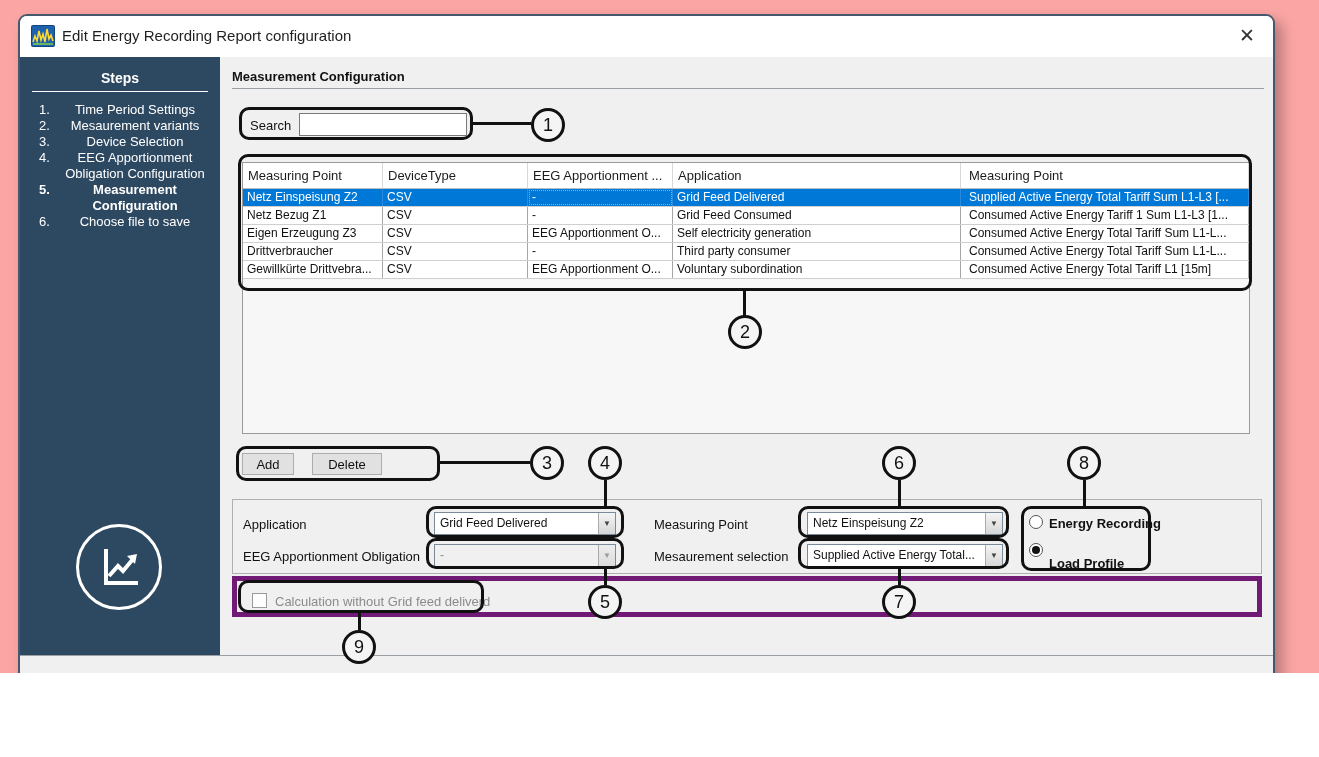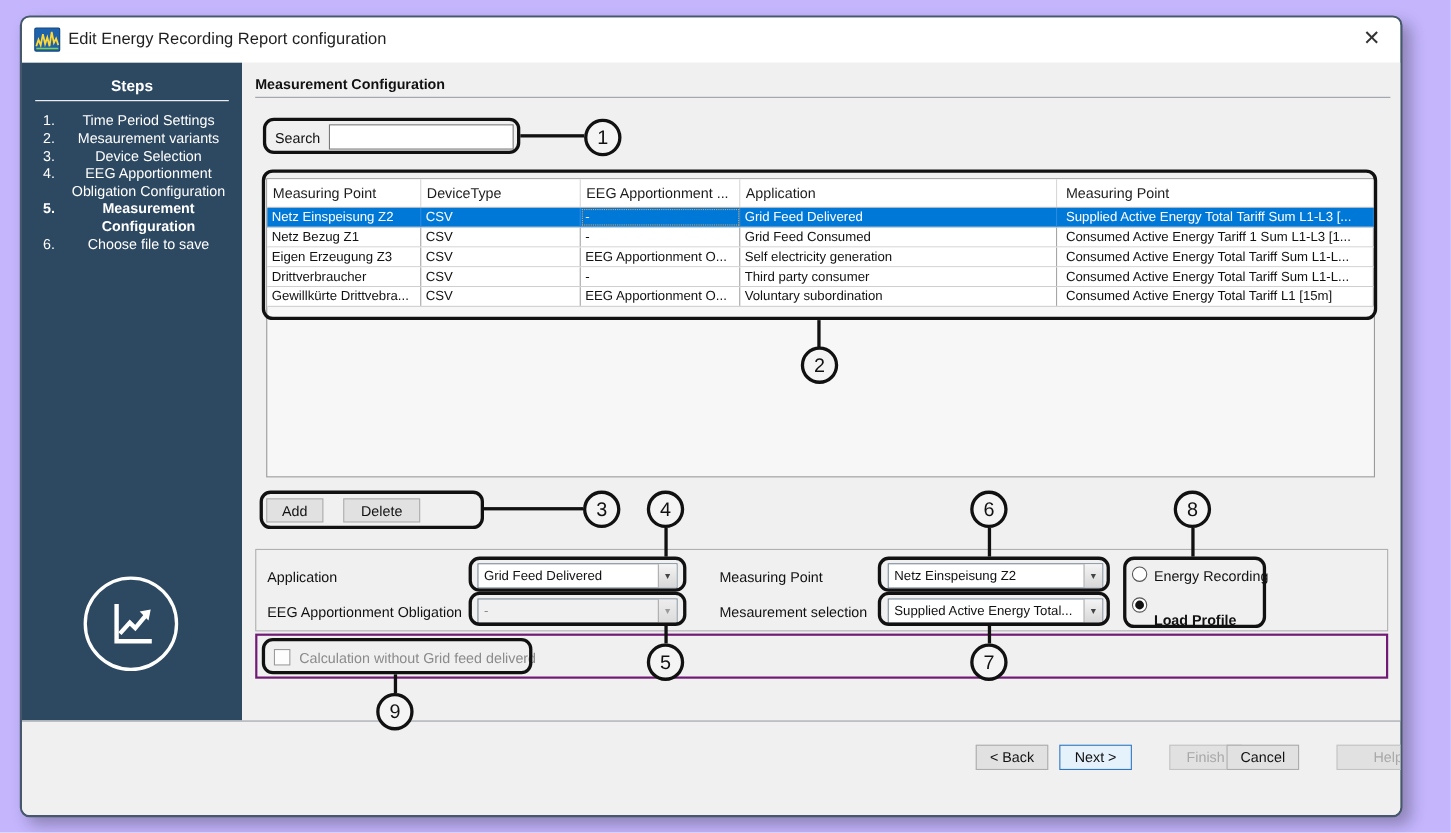--- a/index.html
+++ b/index.html
@@ -1,17 +1,17 @@
 <!DOCTYPE html>
 <html><head>
 <meta charset="utf-8">
 <style>
   * { margin:0; padding:0; box-sizing:border-box; }
   body { background:#ffffff; font-family:"Liberation Sans", sans-serif; }
-  .stage { position:relative; width:1319px; height:757px; background:#c4b5fd; overflow:hidden; }
+  .stage { position:relative; width:1319px; height:673px; background:#fca5a5; overflow:hidden; }
 
   .window { position:absolute; left:18px; top:14px; width:1257px; height:729px;
     background:#f0f0f0; border:2px solid #46596c; border-radius:9px;
     box-shadow:7px 7px 14px rgba(0,0,0,.28); overflow:hidden; }
 
   
   .titlebar { position:absolute; left:0; top:0; right:0; height:41px; background:#fff; }
   .app-icon { position:absolute; left:11px; top:8px; width:24px; height:24px; }
   .win-title { position:absolute; left:42px; top:11px; font-size:15px; color:#1f1f1f; white-space:nowrap; }
   .close-x { position:absolute; right:18px; top:9px; font-size:19px; color:#333; cursor:pointer; line-height:22px; }
@@ -70,21 +70,21 @@
   .dd.disabled .dd-text { color:#8a8a8a; }
   .dd.disabled .dd-btn { color:#9a9a9a; background:linear-gradient(#ededed,#dcdcdc); }
 
   .radio { position:absolute; width:14px; height:14px; border:1px solid #555; border-radius:50%; background:#fff; }
   .radio .dot { display:none; }
   .radio.checked .dot { display:block; width:8px; height:8px; background:#111; border-radius:50%; margin:2px; }
   .radio-label { position:absolute; font-size:13px; color:#111; white-space:nowrap; }
 
   
   .check-panel { position:absolute; left:12px; top:519px; width:1030px; height:41px;
-    border:2px solid #701a75; background:#f0f0f0; }
+    border:5px solid #701a75; background:#f0f0f0; }
   .checkbox { position:absolute; left:15px; top:12px; width:15px; height:15px; background:#fdfdfd; border:1px solid #9a9a9a; }
   .check-label { position:absolute; left:38px; top:13px; font-size:13px; color:#8b8b8b; white-space:nowrap; }
 
   
   .footer { position:absolute; left:0; top:639px; right:0; height:90px; background:#f0f0f0;
     border-top:1px solid #9aa0a6; }
   .fbtn { position:absolute; top:21px; width:66px; height:23px; }
   .fbtn.b0 { left:867px; } .fbtn.b1 { left:943px; } .fbtn.b2 { left:1019px; }
   .fbtn.b3 { left:1095px; } .fbtn.b4 { left:1171px;padding-left:28px; }
   .fbtn.default { background:#e6f2fb; border:1px solid #2e77c0; }
@@ -256,21 +256,21 @@
           <div class="dd-btn">▼</div>
         </div>
 
         <div class="fp-label" style="left:421px; top:49px;">Mesaurement selection</div>
         <div class="dd" style="left:574px; top:44px; width:196px;justify-content:space-between;">
           <div class="dd-text">Supplied Active Energy Total...</div>
           <div class="dd-btn">▼</div>
         </div>
 
         <div class="radio" style="left:796px; top:15px;"></div>
-        <div class="radio-label" style="left:816px; top:16px;">Energy Recording</div>
+        <div class="radio-label" style="left:816px; top:16px;font-weight:bold;">Energy Recording</div>
         <div class="radio checked" style="left:796px; top:43px;">
             <div class="dot"></div>
           </div>
         <div class="radio-label" style="left:816px; top:56px;font-weight:bold;">Load Profile</div>
       </div>
 
       <div class="check-panel">
         <div class="checkbox"></div>
         <div class="check-label">Calculation without Grid feed deliverd</div>
       </div>

